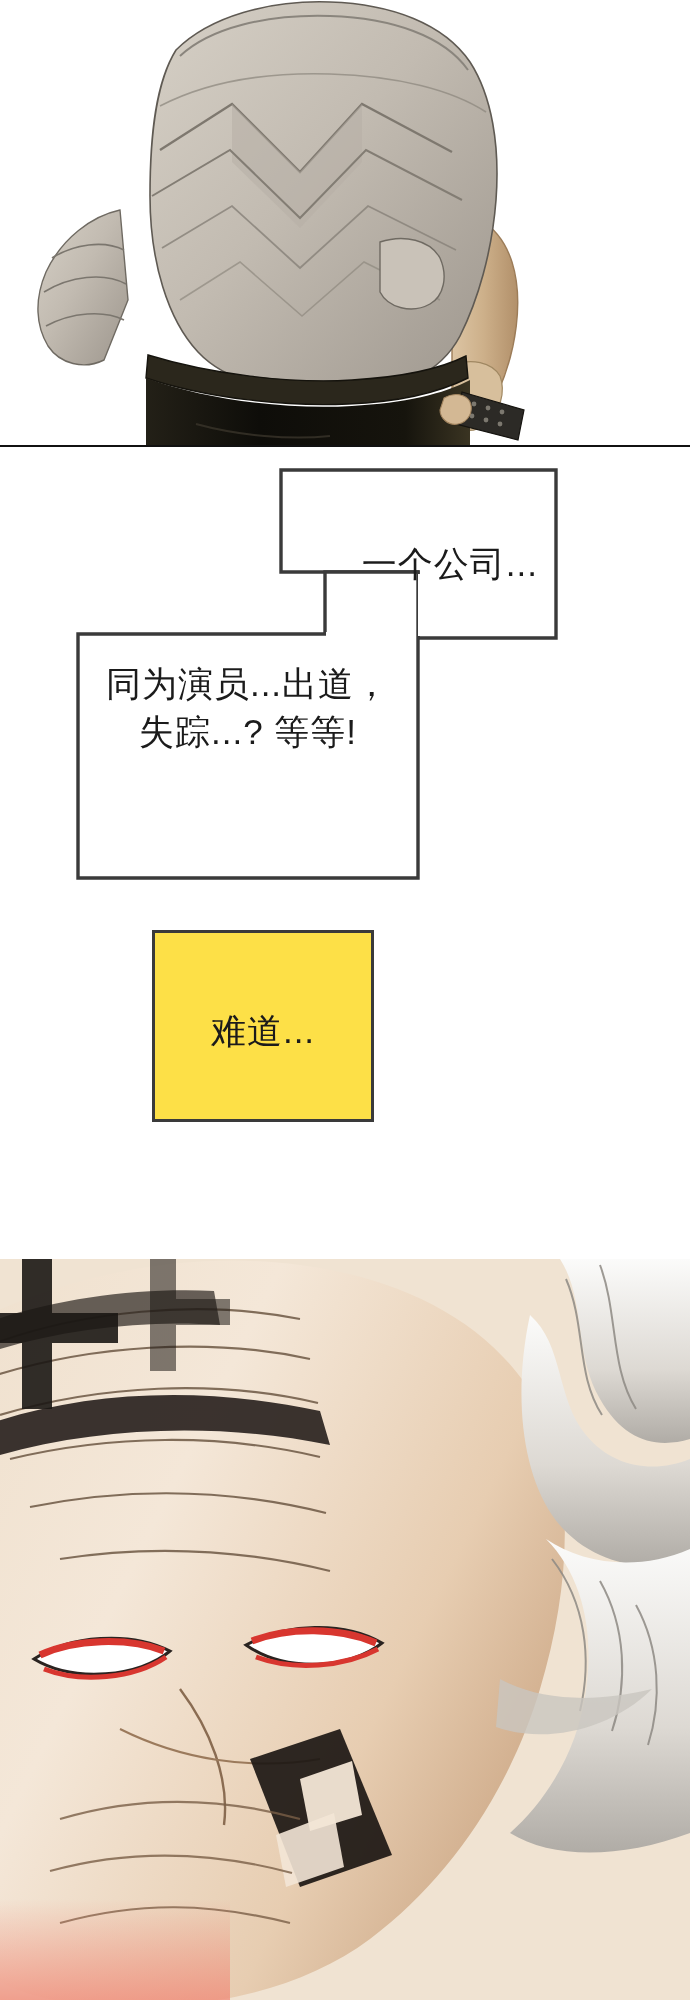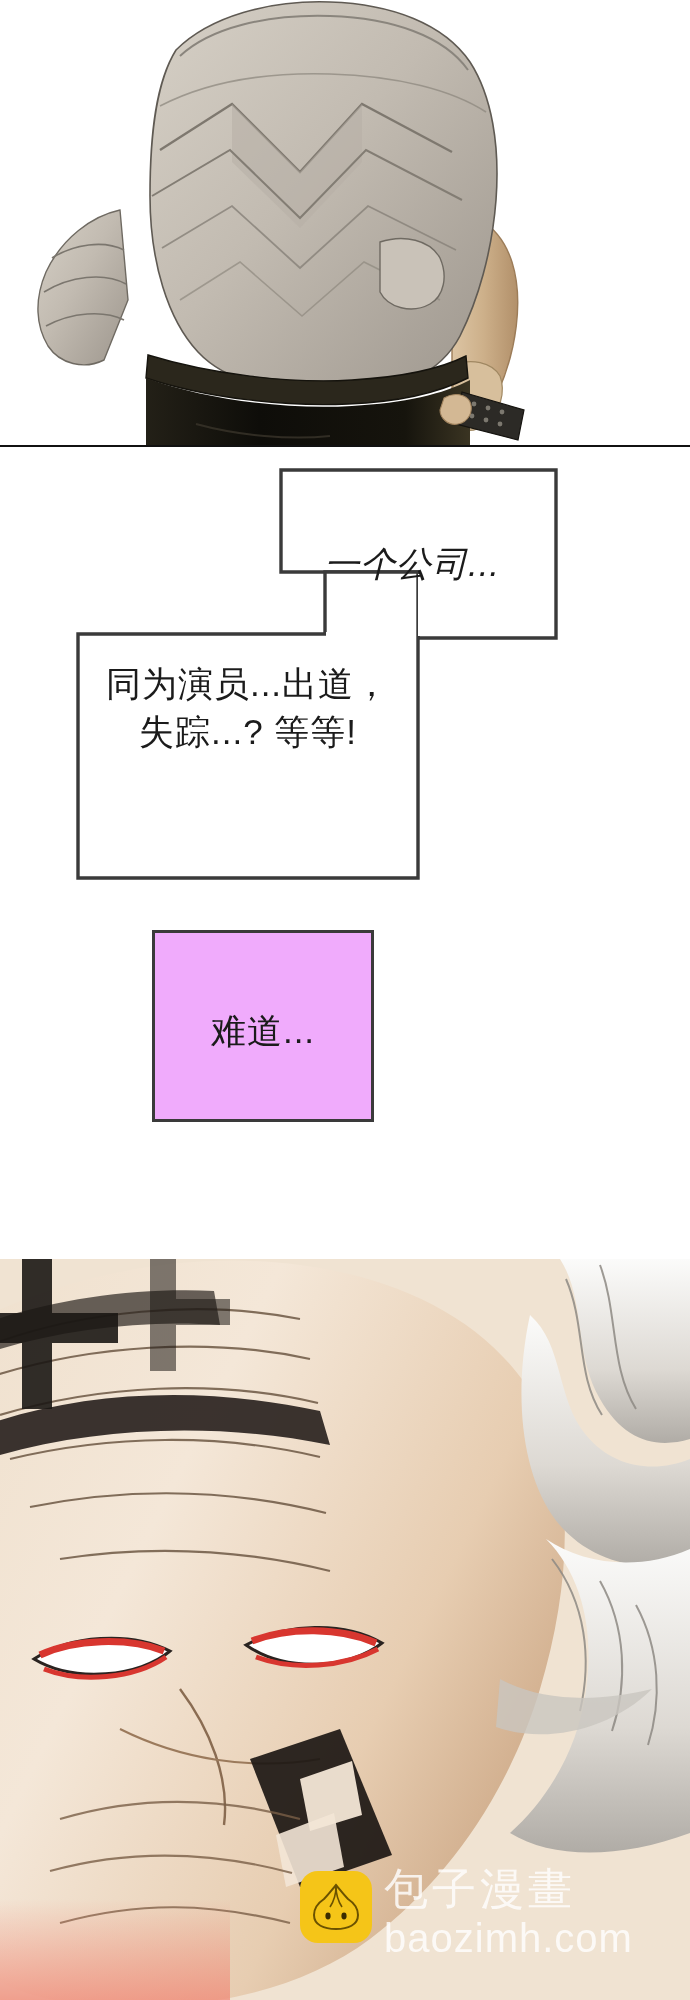--- a/index.html
+++ b/index.html
@@ -7,21 +7,21 @@
   .page{position:relative;width:690px;height:2000px;background:#ffffff;}
 
   
   .panel-top{position:absolute;left:0;top:0;width:690px;height:447px;overflow:hidden;background:#ffffff;}
   .p1svg{position:absolute;left:0;top:0;}
   .panel-top-border{position:absolute;left:0;top:445px;width:690px;height:3px;background:#111;}
 
   
   .panel-mid{position:absolute;left:0;top:448px;width:690px;height:795px;background:#ffffff;}
 
-  .bubble{position:absolute;background:#f0abfc;box-sizing:border-box;}
+  .bubble{position:absolute;background:#fde047;box-sizing:border-box;}
   .bubble .txt{
     position:absolute;left:0;right:0;
     text-align:center;
     color:#1b1b1b;
     font-size:35px;
     line-height:48px;
     letter-spacing:1px;
     white-space:pre-line;
     font-family:"Liberation Sans","DejaVu Sans",sans-serif;
   }
@@ -138,21 +138,21 @@
 
       <path d="M281 22 L556 22 L556 190 L418 190 L418 124 L281 124 Z" fill="#ffffff" stroke="#3a3a3a" stroke-width="3.4" stroke-linejoin="miter"></path>
 
       <path d="M78 186 L325 186 L325 124 L418 124 L418 190 L418 430 L78 430 Z" fill="#ffffff" stroke="#3a3a3a" stroke-width="3.4" stroke-linejoin="miter"></path>
 
       <line x1="326" y1="186" x2="416" y2="186" stroke="#ffffff" stroke-width="4"></line>
       <line x1="420" y1="126" x2="420" y2="188" stroke="#ffffff" stroke-width="4"></line>
     </svg>
 
     <div class="bubble bubble-1" style="left:281px;top:22px;width:275px;height:168px;background:transparent;">
-      <div class="txt" style="top:70px;right:18px;left:auto;width:252px;font-style:italic;">一个公司...</div>
+      <div class="txt" style="top:70px;right:18px;left:auto;width:252px;text-align:right;">一个公司...</div>
     </div>
 
     <div class="bubble bubble-2" style="left:78px;top:186px;width:407px;height:244px;background:transparent;">
       <div class="txt" style="top:26px;left:8px;width:324px;text-align:center;">同为演员...出道，
 失踪...? 等等!</div>
     </div>
 
     <div class="bubble bubble-3" style="left:152px;top:482px;width:222px;height:192px;">
       <div class="txt" style="top:74px;left:0;width:216px;text-align:center;">难道...</div>
     </div>
@@ -239,31 +239,14 @@
       </g>
       <path d="M500 420 C540 442 596 444 652 430 C612 470 546 486 496 468 Z" fill="#c9c5bf" opacity=".8"></path>
 
       <path d="M22 0 L52 0 L52 54 L118 54 L118 84 L52 84 L52 150 L22 150 L22 84 L-10 84 L-10 54 L22 54 Z" fill="#1b1714" opacity=".9"></path>
       <path d="M150 0 L176 0 L176 40 L230 40 L230 66 L176 66 L176 112 L150 112 Z" fill="#1b1714" opacity=".55"></path>
 
       <rect x="0" y="640" width="230" height="101" fill="url(#glowG)" opacity=".8"></rect>
     </svg>
   </div>
 
-  <div class="watermark">
-    <div class="wm-logo">
-      <svg width="56" height="56" viewBox="0 0 56 56">
-        <path d="M28 6 C33 12 36 16 40 20 C46 24 50 30 50 36
-                 C50 46 40 50 28 50 C16 50 6 46 6 36
-                 C6 30 10 24 16 20 C20 16 23 12 28 6 Z" fill="#f5c518" stroke="#6b5200" stroke-width="2"></path>
-        <path d="M28 7 C28 16 26 22 22 28" fill="none" stroke="#6b5200" stroke-width="1.6"></path>
-        <path d="M28 7 C28 16 30 22 34 28" fill="none" stroke="#6b5200" stroke-width="1.6"></path>
-        <ellipse cx="20" cy="37" rx="2.6" ry="3.4" fill="#3a2c00"></ellipse>
-        <ellipse cx="36" cy="37" rx="2.6" ry="3.4" fill="#3a2c00"></ellipse>
-      </svg>
-    </div>
-    <div class="wm-text">
-      <div class="wm-cn">包子漫畫</div>
-      <div class="wm-en">baozimh.com</div>
-    </div>
-  </div>
 
 </div>
 
 </body></html>

